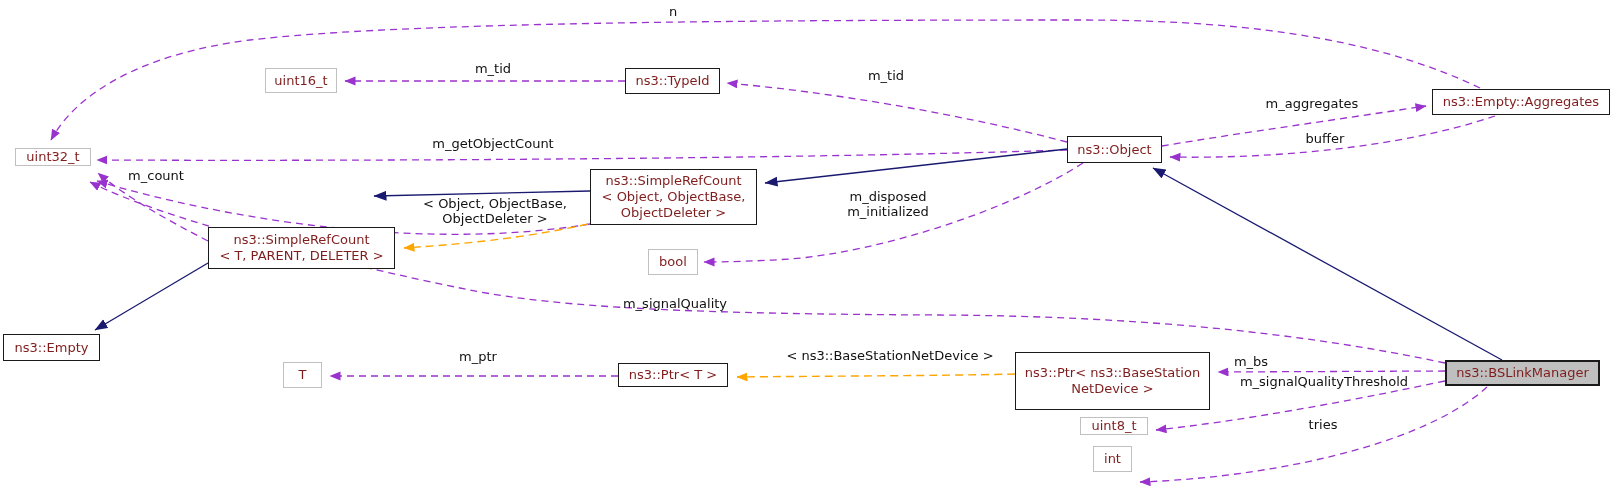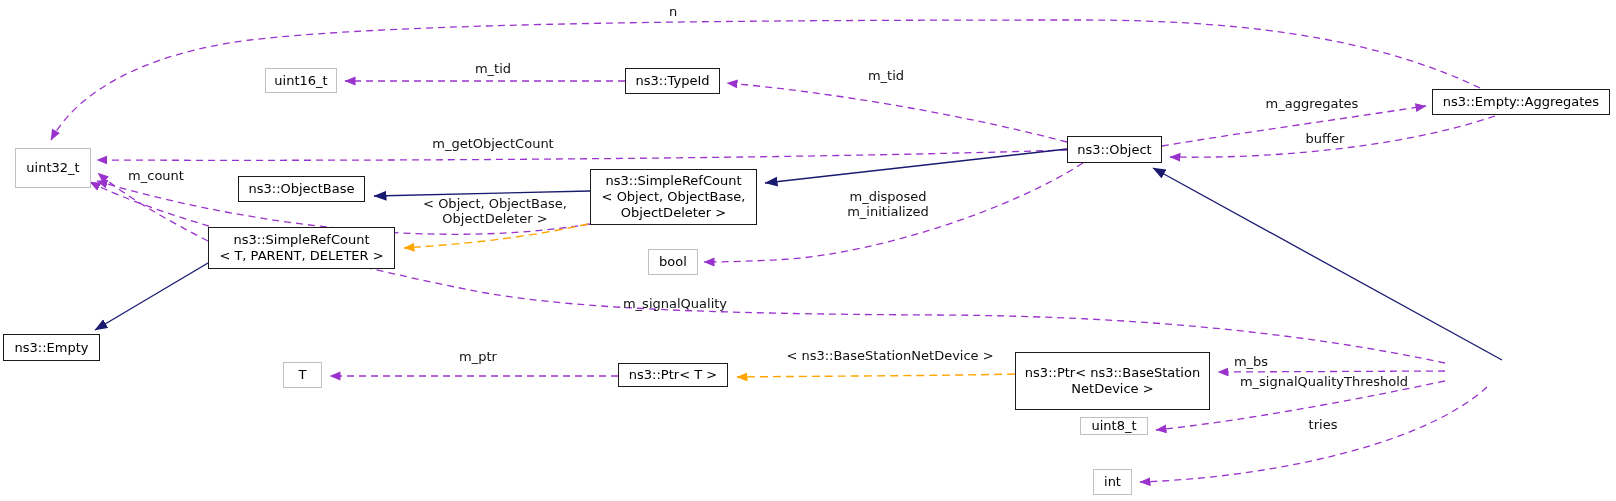--- a/index.html
+++ b/index.html
@@ -4,21 +4,21 @@
 <style>
   html,body{margin:0;padding:0;background:#ffffff;}
   #canvas{
     position:relative;width:1616px;height:501px;background:#ffffff;
     font-family:"DejaVu Sans","Liberation Sans",sans-serif;
     overflow:hidden;
   }
   #edges{position:absolute;left:0;top:0;width:1616px;height:501px;}
   .node{
     position:absolute;display:flex;flex-direction:column;align-items:center;justify-content:center;
-    background:#ffffff;color:#000000;font-size:13px;line-height:16px;text-align:center;
+    background:#ffffff;color:#7f1d1d;font-size:13px;line-height:16px;text-align:center;
     box-sizing:border-box;white-space:nowrap;
   }
   .node span{display:block;}
   .k-class{border:1px solid #1a1a1a;align-items:center;}
   .k-primitive{border:1px solid #c0c0c0;}
   .k-target{border:2px solid #1a1a1a;background:#bfbfbf;}
   .elabel{
     position:absolute;transform:translateX(-50%);color:#111111;
     font-size:13px;line-height:15px;text-align:center;white-space:nowrap;
   }
@@ -73,27 +73,24 @@
   </svg>
 
   <div class="node k-primitive" style="left:265px;top:68px;width:72px;height:25px">
     <span>uint16_t</span>
   </div>
 
   <div class="node k-class" style="left:625px;top:68px;width:95px;height:26px">
     <span>ns3::TypeId</span>
   </div>
 
-  <div class="node k-primitive" style="left:15px;top:148px;width:76px;height:40px">
+  <div class="node k-primitive" style="left:15px;top:148px;width:76px;height:18px">
     <span>uint32_t</span>
   </div>
 
-  <div class="node k-class" style="left:238px;top:176px;width:127px;height:26px">
-    <span>ns3::ObjectBase</span>
-  </div>
 
   <div class="node k-class" style="left:590px;top:169px;width:167px;height:56px">
     <span>ns3::SimpleRefCount</span>
     <span>&lt; Object, ObjectBase,</span>
     <span>ObjectDeleter &gt;</span>
   </div>
 
   <div class="node k-class" style="left:1067px;top:136px;width:95px;height:27px">
     <span>ns3::Object</span>
   </div>
@@ -121,26 +118,29 @@
 
   <div class="node k-class" style="left:618px;top:363px;width:110px;height:24px">
     <span>ns3::Ptr&lt; T &gt;</span>
   </div>
 
   <div class="node k-class" style="left:1015px;top:352px;width:195px;height:58px">
     <span>ns3::Ptr&lt; ns3::BaseStation</span>
     <span>NetDevice &gt;</span>
   </div>
 
+  <div class="node k-target" style="left:1445px;top:360px;width:155px;height:26px">
+    <span>ns3::BSLinkManager</span>
+  </div>
 
   <div class="node k-primitive" style="left:1080px;top:417px;width:68px;height:18px">
     <span>uint8_t</span>
   </div>
 
-  <div class="node k-primitive" style="left:1093px;top:469px;width:39px;height:26px">
+  <div class="node k-primitive" style="left:1093px;top:446px;width:39px;height:26px">
     <span>int</span>
   </div>
 
   <div class="elabel" style="left:673px;top:4px">n</div>
   <div class="elabel" style="left:493px;top:61px">m_tid</div>
   <div class="elabel" style="left:886px;top:68px">m_tid</div>
   <div class="elabel" style="left:1312px;top:96px">m_aggregates</div>
   <div class="elabel" style="left:1325px;top:131px">buffer</div>
   <div class="elabel" style="left:493px;top:136px">m_getObjectCount</div>
   <div class="elabel" style="left:156px;top:168px">m_count</div>

